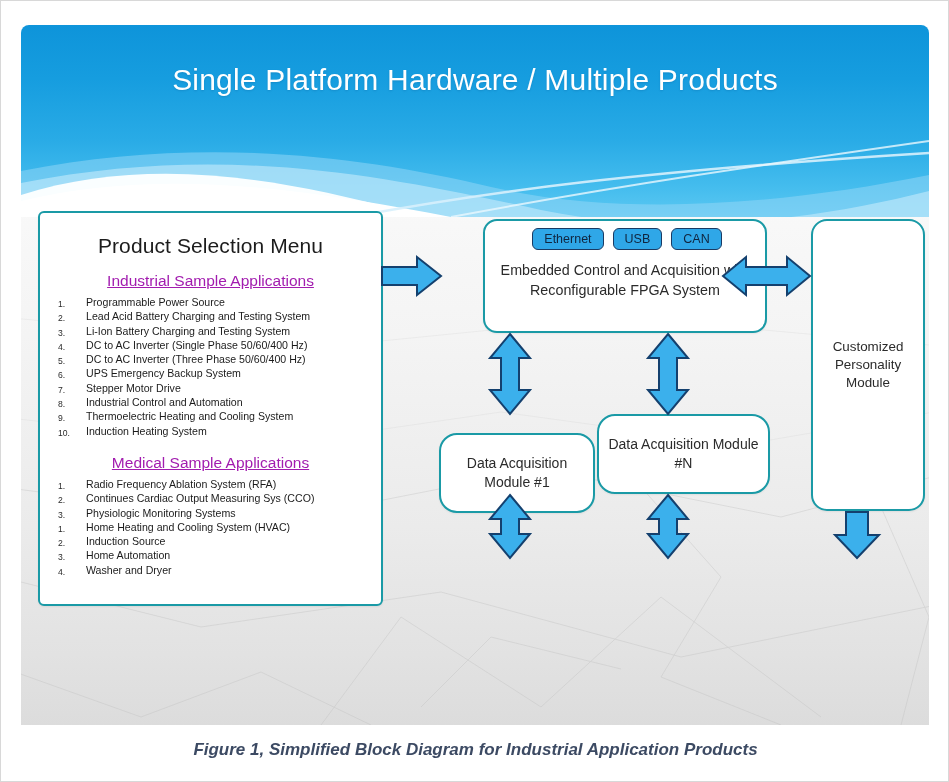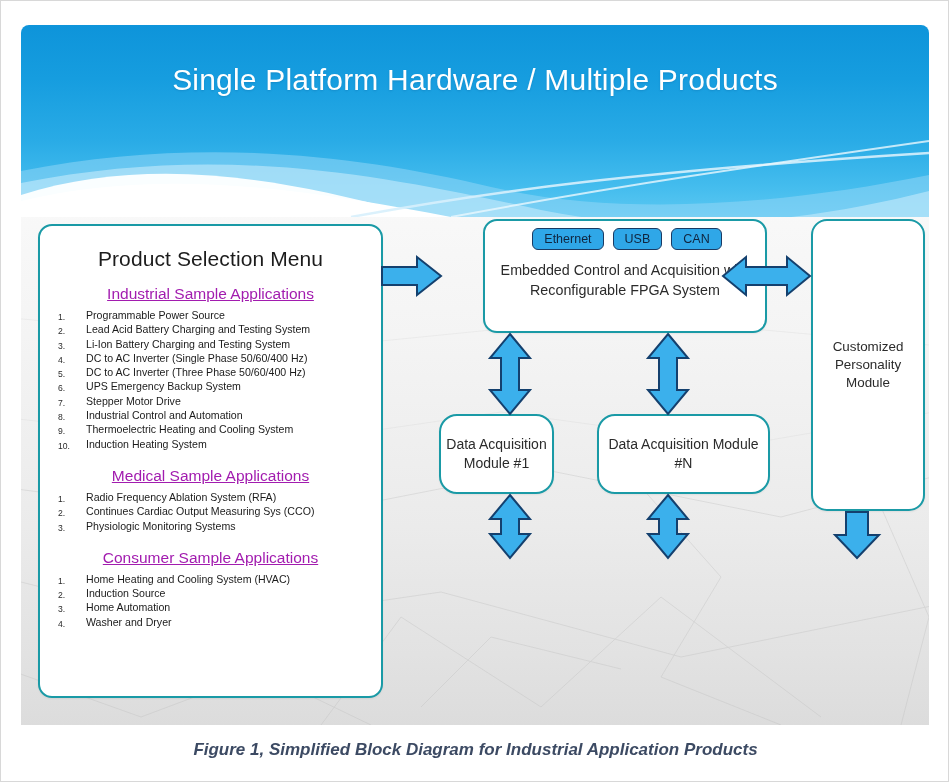--- a/index.html
+++ b/index.html
@@ -57,24 +57,23 @@
     position:absolute;
     background:#ffffff;
     border:2px solid #1a9aa6;
     border-radius:18px;
     box-sizing:border-box;
     box-shadow:0 1px 2px rgba(0,0,0,.06);
   }
 
   
   #menu{
-    left:17px; top:194px; width:345px; height:474px;
-    border-radius:14px;
+    left:17px; top:194px; width:345px; height:395px;
+    border-radius:6px;
     padding:0;
-    margin-top:13px;
   }
   #menu-title{
     text-align:center;
     font-size:21px;
     color:#1c1c1c;
     margin-top:21px;
     letter-spacing:.1px;
   }
   .sec-head{
     text-align:center;
@@ -133,21 +132,21 @@
   }
   #fpga-label{
     position:absolute;left:8px;right:8px;top:40px;
     text-align:center;
     color:#2b2b2b;
     font-size:14.3px;
     line-height:19.5px;
   }
 
   
-  #daq1{left:418px; top:397px; width:115px; height:80px;}
+  #daq1{left:418px; top:416px; width:156px; height:80px;}
   #daqN{left:576px; top:397px; width:173px; height:80px;}
   .daq-label{
     position:absolute;left:4px;right:4px;top:50%;
     transform:translateY(-50%);
     text-align:center;
     font-size:14px;line-height:19px;color:#2b2b2b;
   }
 
   
   #personality{
@@ -242,21 +241,20 @@
         <li>Induction Heating System</li>
       </ol>
 
       <div class="sec-head tight">Medical Sample Applications</div>
       <ol class="applist">
         <li>Radio Frequency Ablation System (RFA)</li>
         <li>Continues Cardiac Output Measuring Sys (CCO)</li>
         <li>Physiologic Monitoring Systems</li>
       </ol>
 
-      <div class="sec-head tight">Consumer Sample Applications</div>
       <ol class="applist">
         <li>Home Heating and Cooling System (HVAC)</li>
         <li>Induction Source</li>
         <li>Home Automation</li>
         <li>Washer and Dryer</li>
       </ol>
     </div>
 
     <div class="block" id="fpga">
       <div id="badges">

